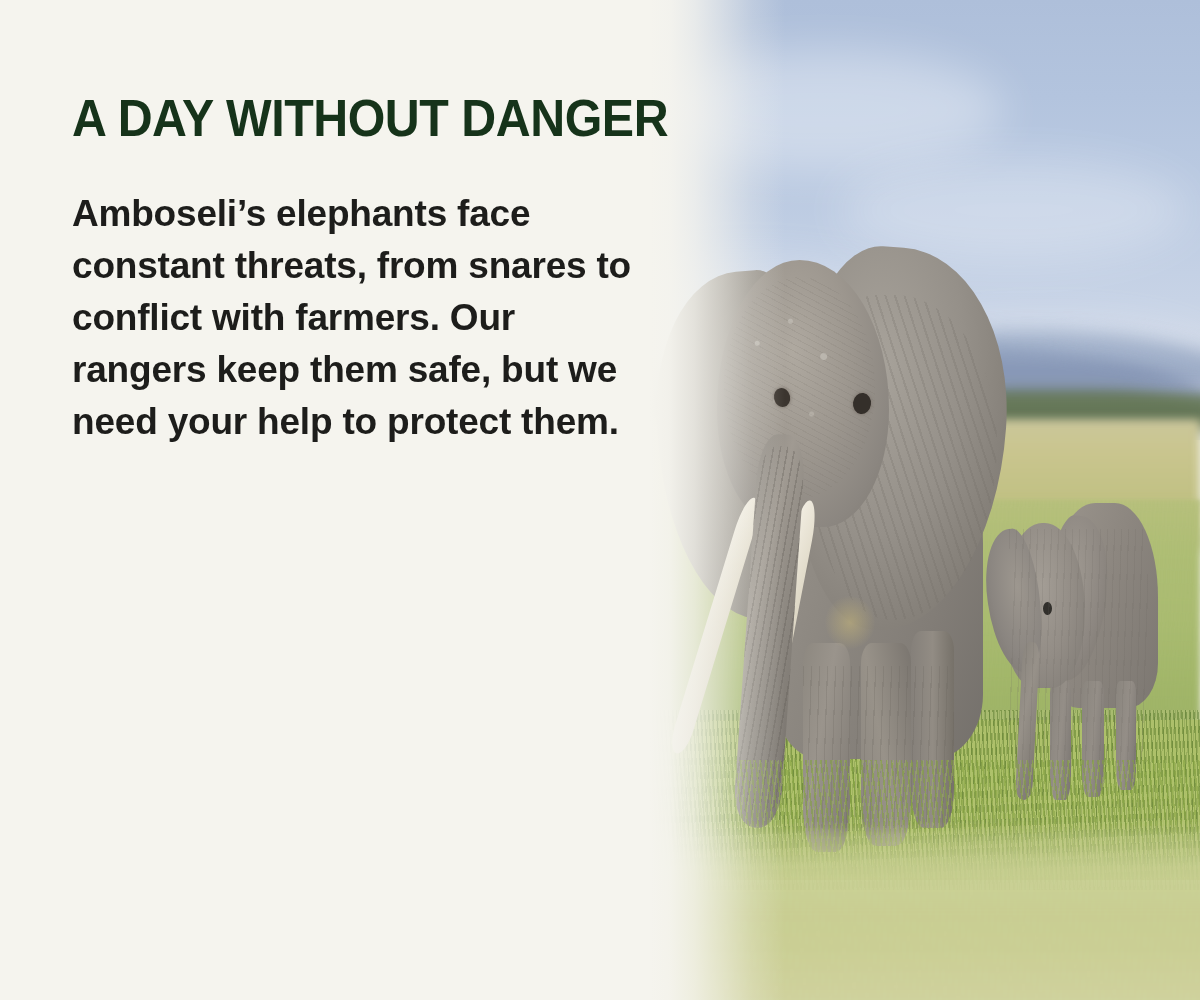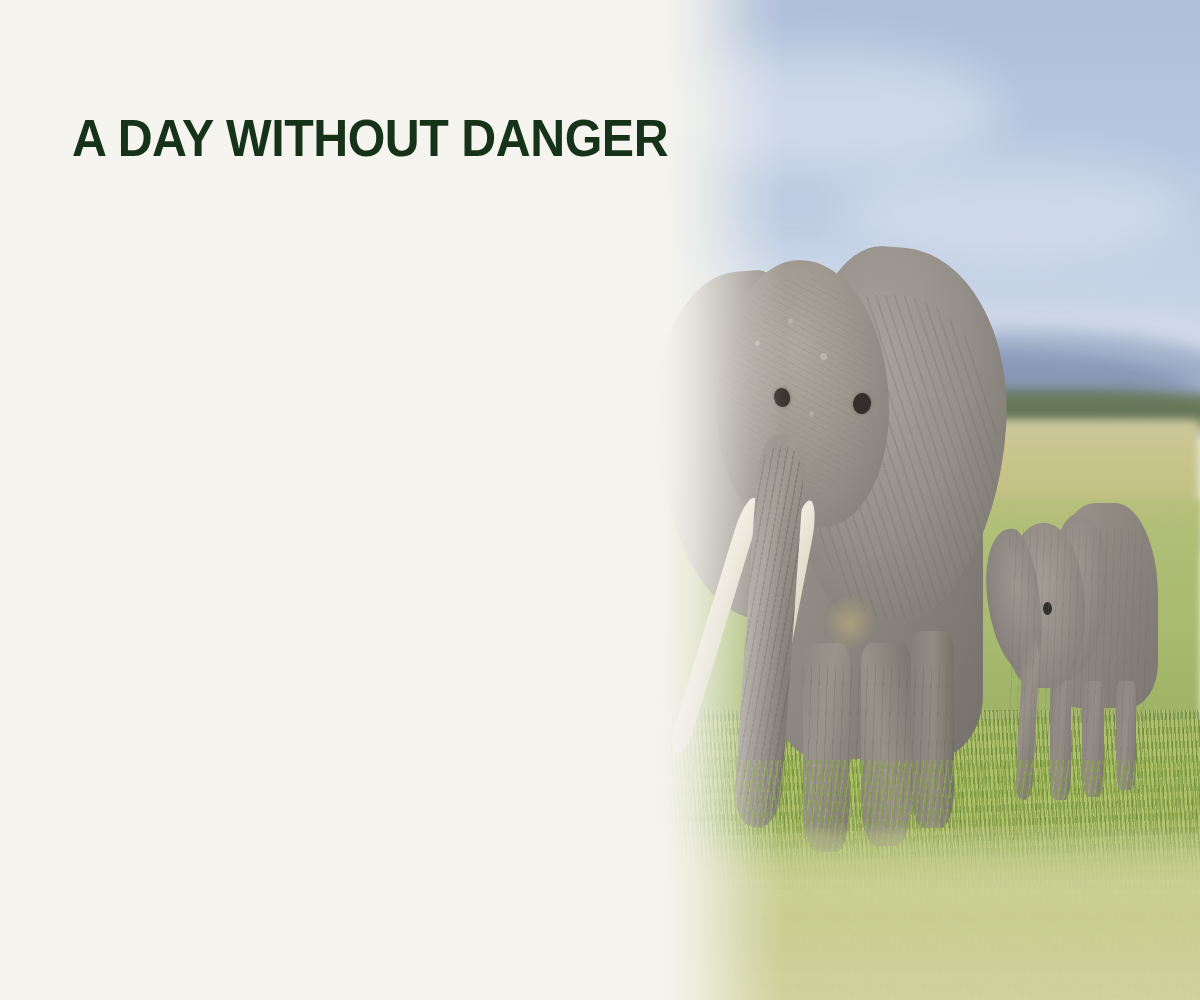--- a/index.html
+++ b/index.html
@@ -400,21 +400,20 @@
     pointer-events: none;
   }
 
   
   .content {
     position: absolute;
     left: 72px;
     top: 92px;
     width: 600px;
     z-index: 5;
-    margin-top: 20px;
   }
   .headline {
     margin: 0 0 44px 0;
     font-family: "Liberation Sans", sans-serif;
     font-weight: 700;
     font-size: 52px;
     line-height: 1.0;
     letter-spacing: -0.5px;
     color: #16331A;
     transform: scaleX(0.93);
@@ -500,16 +499,17 @@
       <div class="fggrass"></div>
       <div class="fggrass-tex"></div>
 
     </div>
     <div class="photo-fade"></div>
   </div>
 
   <div class="content">
     <h1 class="headline">A DAY WITHOUT DANGER</h1>
 
+    <p class="para">Amboseli’s elephants face constant threats, from snares to conflict with farmers. Our rangers keep them safe, but we need your help to protect them.</p>
 
   </div>
 
 </div>
 
 </body></html>

